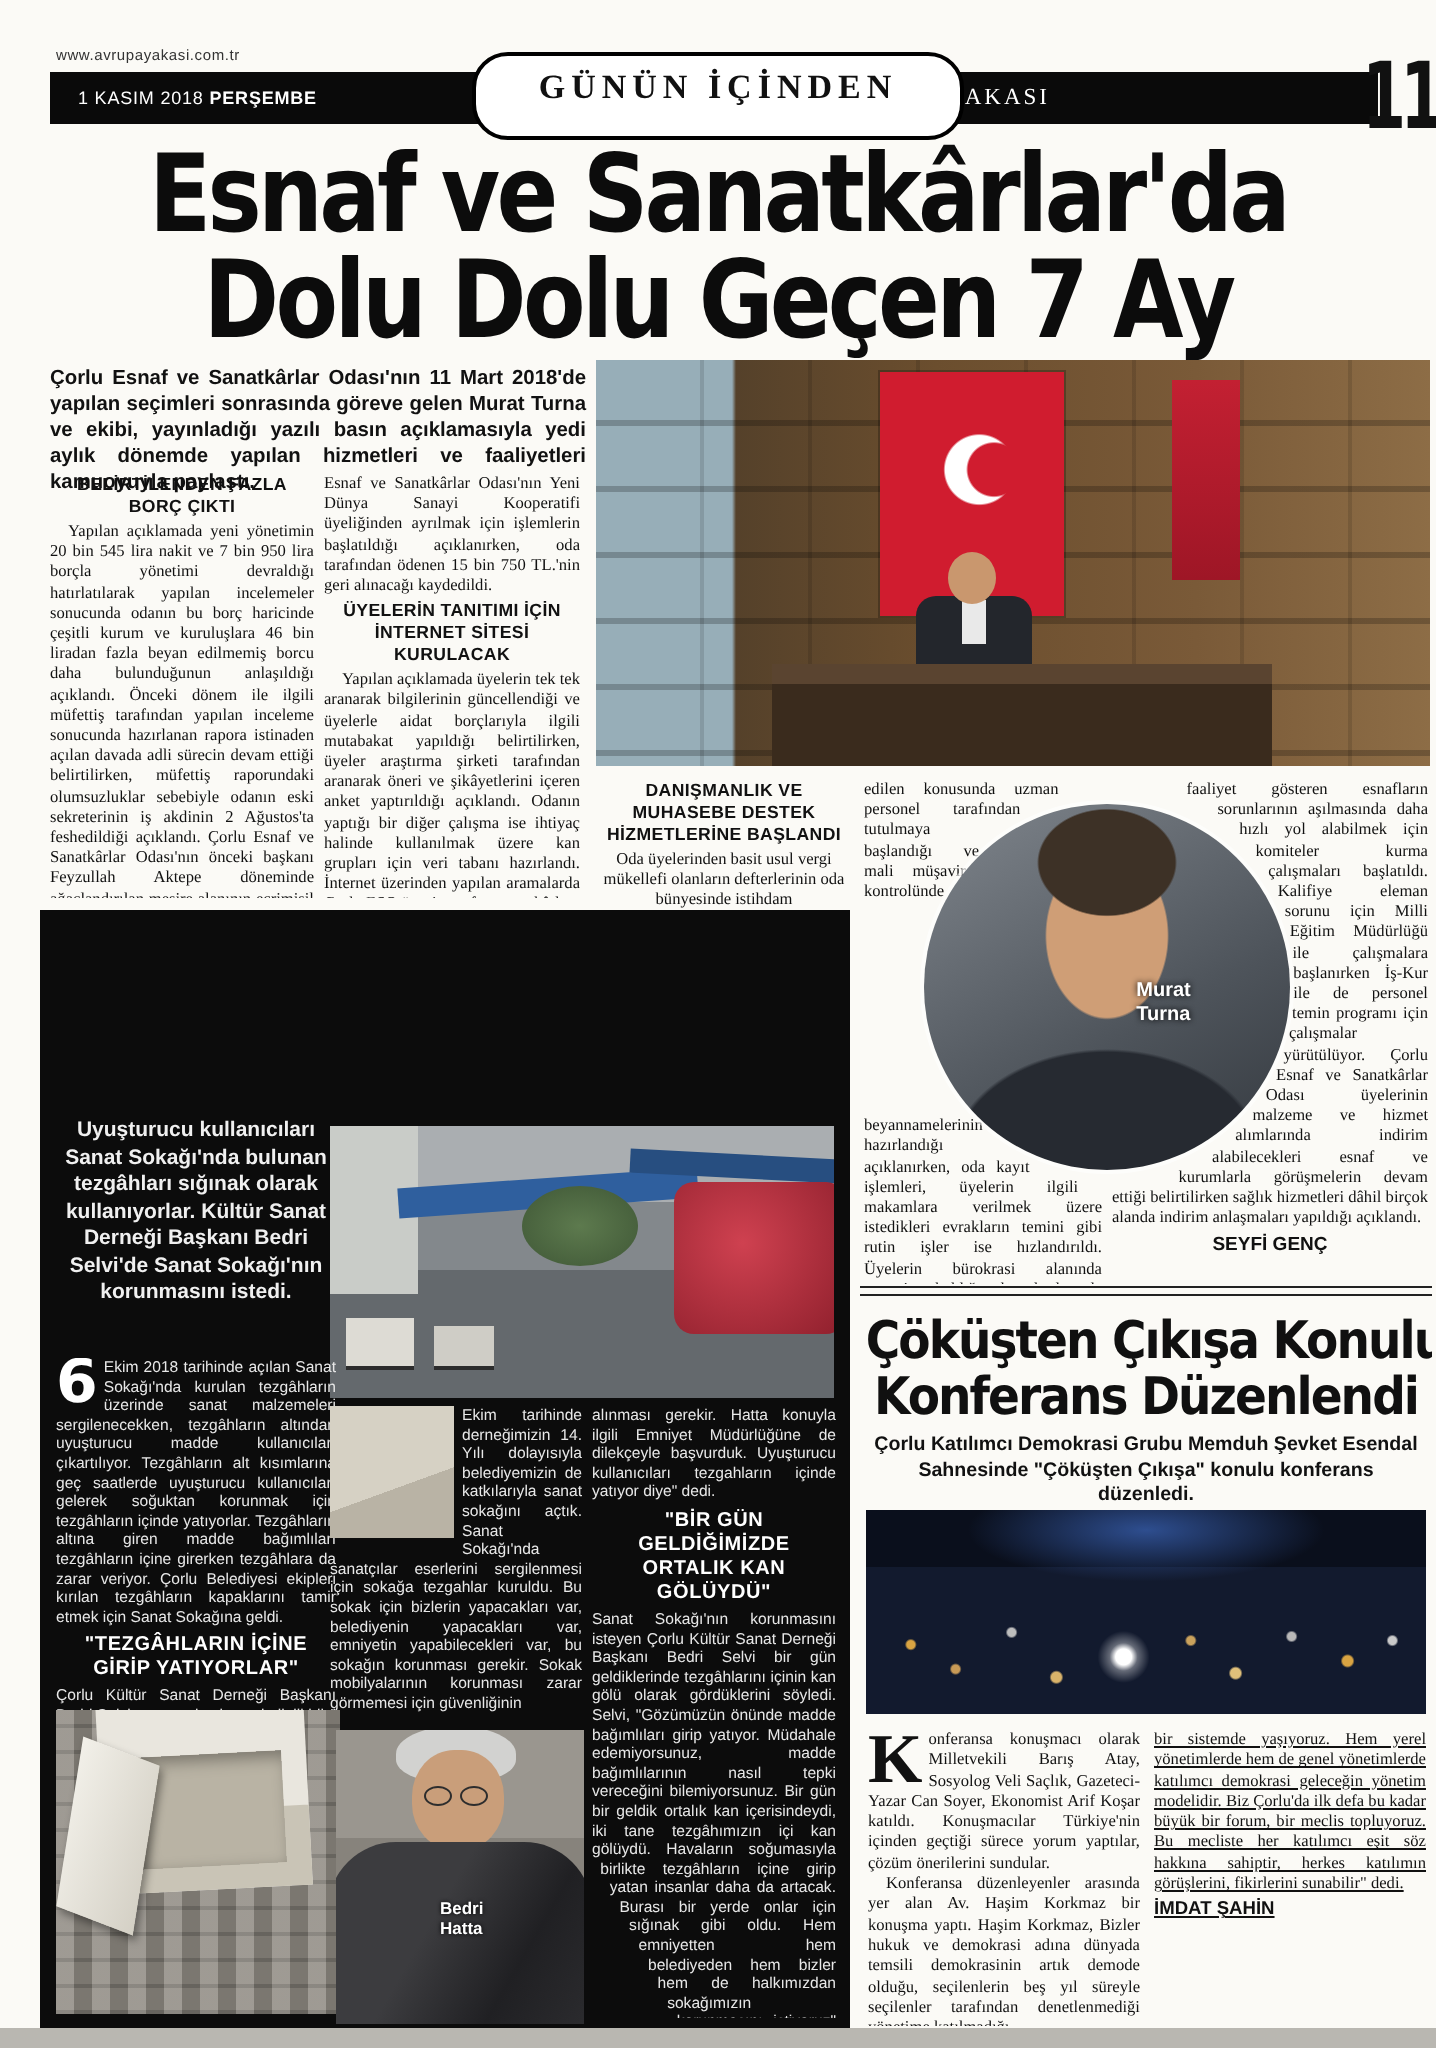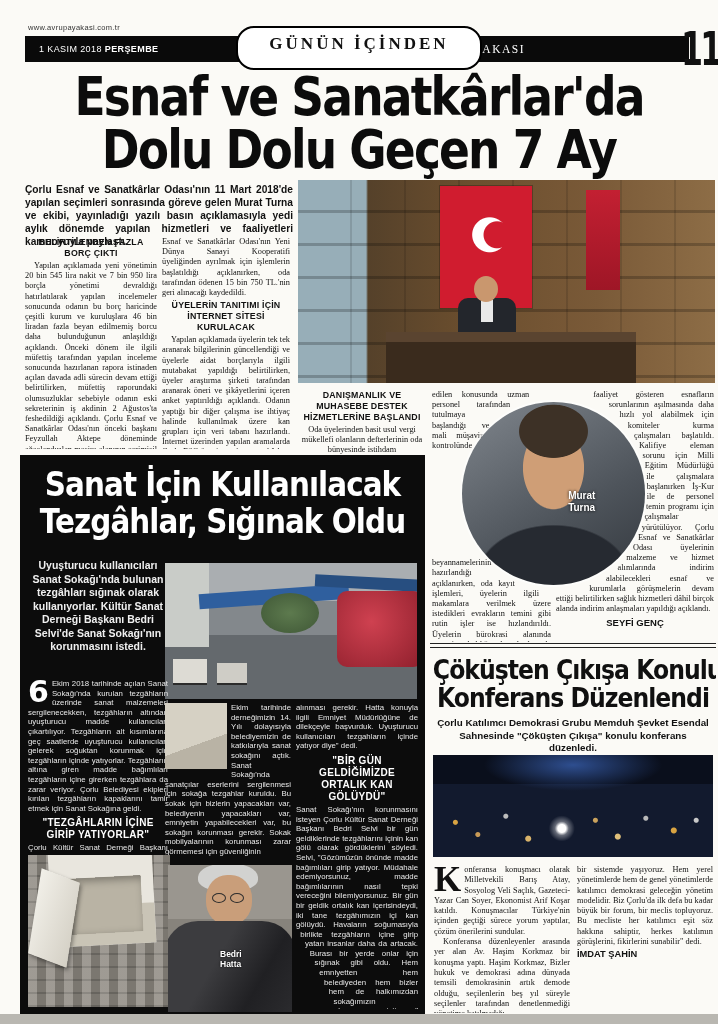--- a/index.html
+++ b/index.html
@@ -111,21 +111,21 @@
       radial-gradient(circle at 34% 82%,#d9b36a 0 2.5px,transparent 3.5px),
       radial-gradient(circle at 58% 64%,#caa25c 0 2px,transparent 3px),
       radial-gradient(circle at 66% 80%,#e0c07a 0 2.5px,transparent 3.5px),
       radial-gradient(circle at 76% 62%,#b9b9b9 0 2px,transparent 3px),
       radial-gradient(circle at 86% 74%,#d9a442 0 2.5px,transparent 3.5px),
       radial-gradient(circle at 94% 64%,#c9c9c9 0 2px,transparent 3px); }
   .a3col { overflow:hidden; }
   .a3col p { font-family:"Liberation Serif",serif; font-size:8.3px; line-height:10.3px; text-align:justify; }
   .a3col p.ind { text-indent:9px; }
   .a3-c1 { left:4px; top:222px; width:136px; height:148px; }
-  .a3-c2 { left:147px; top:222px; width:136px; height:150px; }
+  .a3-c2 { left:147px; top:222px; width:136px; height:150px;text-decoration:underline; }
   .dcK { float:left; font-family:"Liberation Serif",serif; font-weight:bold; font-size:35px; line-height:29px; margin:0 3px 0 0; }
   .a3-byline { font-weight:bold; font-size:9.3px; margin-top:2px; font-family:"Liberation Sans",sans-serif; }
 
   .footstrip { left:0; top:1014px; width:718px; height:10px; background:#b9b7b1; }
 </style>
 </head>
 <body>
 
 <div class="page">
 
@@ -181,24 +181,20 @@
   </div>
 
   <div class="abs m-circle">
     <div class="m-label">
       <div>Murat</div>
       <div>Turna</div>
     </div>
   </div>
 
   <div class="abs a2">
-    <div class="abs a2-headline">
-      <div class="hl2">Sanat İçin Kullanılacak</div>
-      <div class="hl2">Tezgâhlar, Sığınak Oldu</div>
-    </div>
     <div class="abs a2-lede">Uyuşturucu kullanıcıları Sanat Sokağı'nda bulunan tezgâhları sığınak olarak kullanıyorlar. Kültür Sanat Derneği Başkanı Bedri Selvi'de Sanat Sokağı'nın korunmasını istedi.</div>
 
     <div class="abs ph-street">
       <div class="wall"></div>
       <div class="tarp-blue"></div>
       <div class="tarp-blue2"></div>
       <div class="foliage"></div>
       <div class="tarp-red"></div>
       <div class="stall1"></div>
       <div class="stall2"></div>

